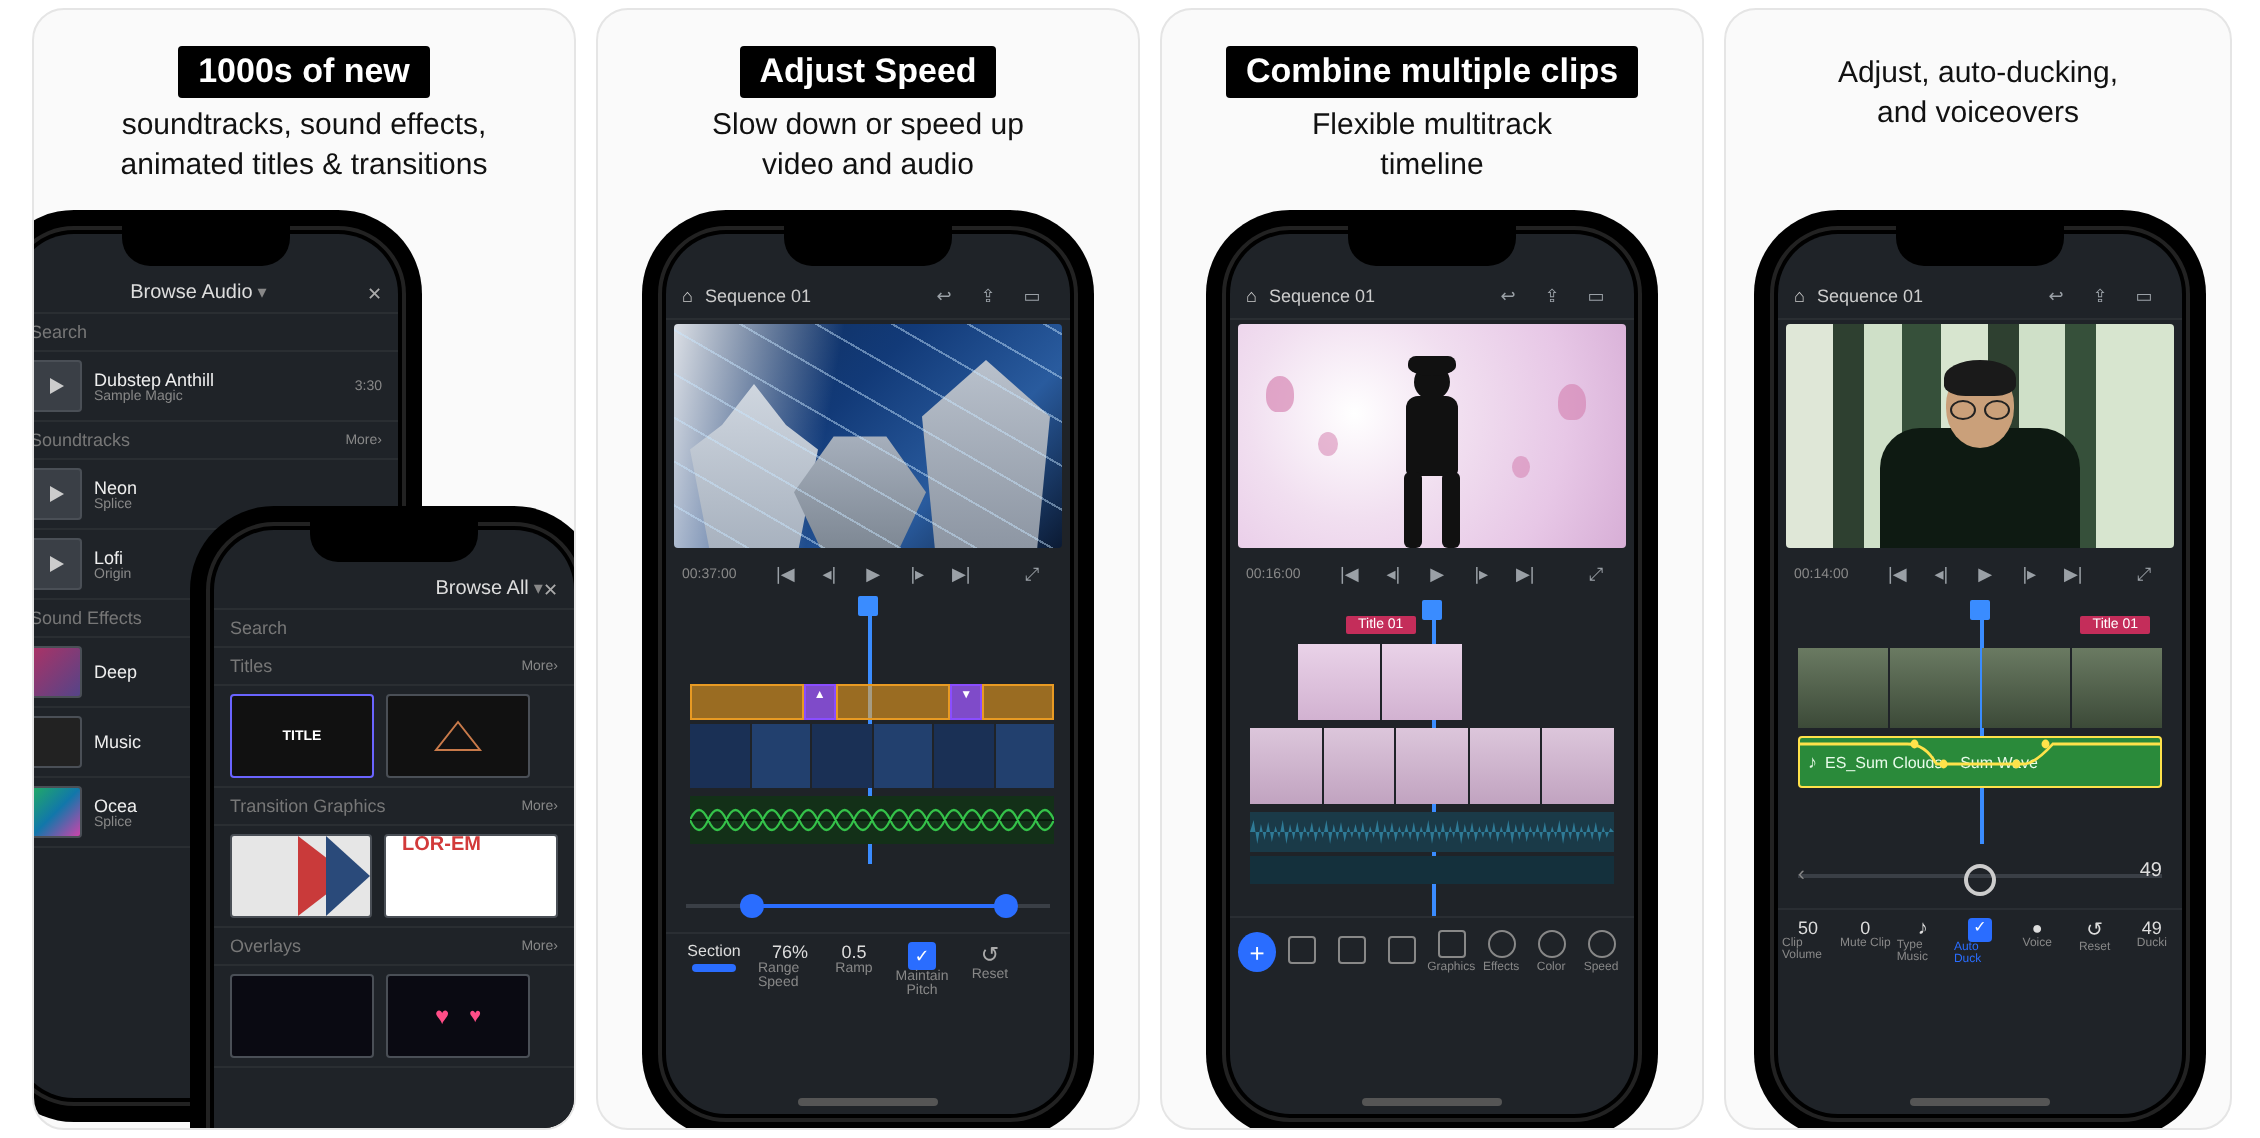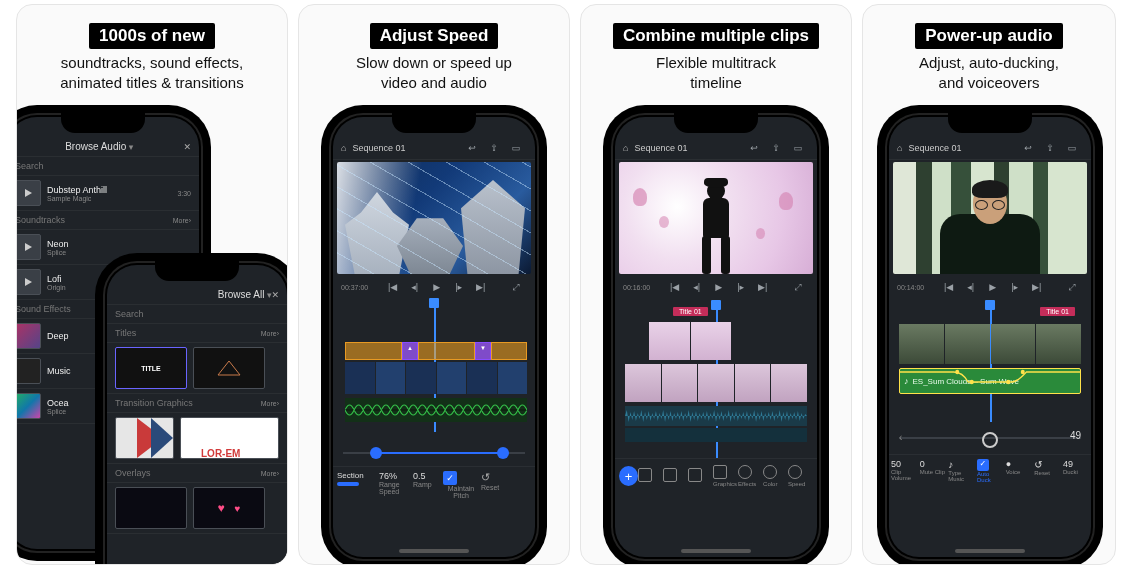--- a/index.html
+++ b/index.html
@@ -19,21 +19,21 @@
 .dim{color:#777}
 .tag{font-size:7px;color:#888}
 .sec{padding:4px 8px;border-bottom:1px solid rgba(255,255,255,.05)}
 .thumb{background:#3a3f46;border:1px solid #4a4f56;border-radius:2px}
 .btnico{width:14px;height:14px;display:inline-flex;align-items:center;justify-content:center;color:#9aa0a6;margin:0 4px}
 .play{width:0;height:0;border-style:solid;border-width:4px 0 4px 7px;border-color:transparent transparent transparent #ccc;display:inline-block}
 svg{display:block}
 
 .chip{font-size:7px;background:#c42d5a;color:#fff;padding:1px 6px;border-radius:1px;display:inline-block}
 
-.tool{display:flex;flex-direction:column;color:#888;font-size:6px;width:26px}
+.tool{display:flex;flex-direction:column;align-items:center;color:#888;font-size:6px;width:26px}
 .tool .ic{width:12px;height:12px;border:1px solid #888;border-radius:2px;margin-bottom:2px}
 </style>
 </head>
 <body>
 
 <div class="stage">
 
   <div class="card" style="left:16px;width:270px">
     <div class="head">
       <span class="pill">1000s of new</span>
@@ -151,21 +151,21 @@
             <span class="tag">More</span>
             <span class="tag">›</span>
           </div>
         <div class="sec row" style="gap:6px">
           <div class="thumb" style="width:70px;height:40px;background:#e6e6e6;position:relative;overflow:hidden">
             <div style="position:absolute;inset:0;display:flex;align-items:center;justify-content:flex-end">
                 <div style="width:0;height:0;border-top:20px solid transparent;border-bottom:20px solid transparent;border-left:26px solid #c93a3a"></div>
                 <div style="width:0;height:0;border-top:20px solid transparent;border-bottom:20px solid transparent;border-left:22px solid #2a4a7a;margin-left:-12px"></div>
               </div>
           </div>
-          <div class="thumb" style="width:70px;height:40px;background:#fff;display:flex;align-items:flex-end;padding:0 20px">
+          <div class="thumb" style="width:70px;height:40px;background:#fff;display:flex;align-items:flex-start;padding:0 8px">
             <span style="color:#d23a3a;font-size:10px;font-weight:800;line-height:.95">LOR-EM</span>
           </div>
         </div>
 
         <div class="sec row">
             <span class="dim">Overlays</span>
             <span class="flex1"></span>
             <span class="tag">More</span>
             <span class="tag">›</span>
           </div>
@@ -387,21 +387,20 @@
               <span>Speed</span>
             </div>
         </div>
         <div class="bar"></div>
       </div>
     </div>
   </div>
 
   <div class="card" style="left:862px;width:252px">
     <div class="head">
-      <span class="pill">Power-up audio</span>
       <div class="sub" style="white-space:pre-line">Adjust, auto-ducking,
 and voiceovers</div>
     </div>
 
     <div class="phone" style="left:22px;top:108px;width:210px;height:448px">
       <div class="notch"></div>
       <div class="screen">
         <div class="sec row" style="margin-top:20px">
           <span>⌂</span>
           <span style="margin-left:6px;color:#ccc">Sequence 01</span>

